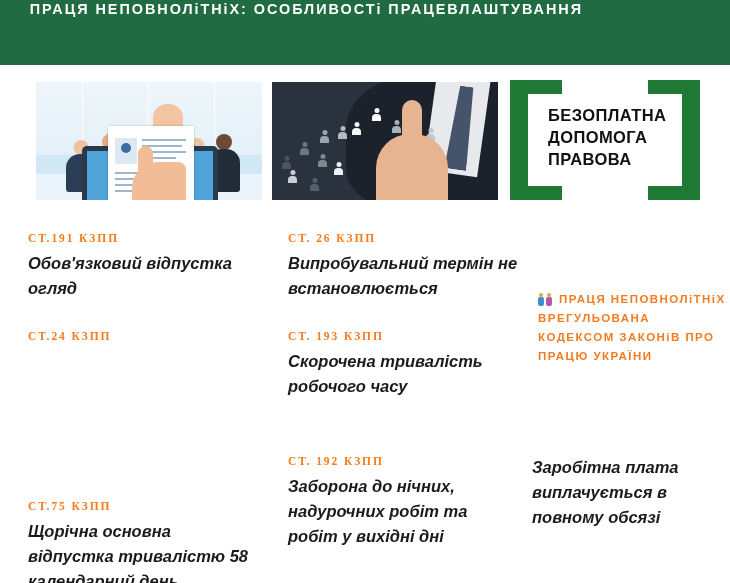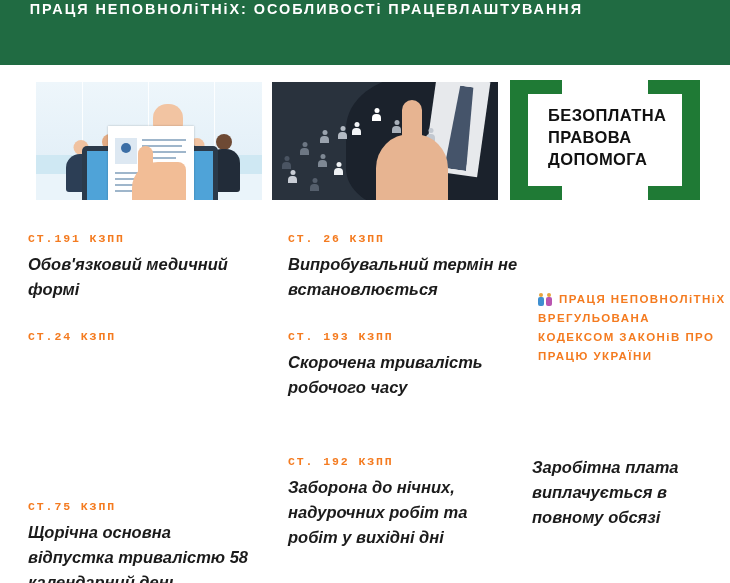--- a/index.html
+++ b/index.html
@@ -202,21 +202,21 @@
 
   
   .fact { position: absolute; }
   .fact-ref {
     color: #f47b20;
     font-size: 11.5px;
     font-weight: bold;
     letter-spacing: 1.9px;
     margin-bottom: 7px;
     white-space: nowrap;
-    font-family: Liberation Mono, monospace;
+    font-family: Liberation Serif, serif;
   }
   .fact-text {
     color: #1b1b1b;
     font-size: 16.5px;
     font-weight: bold;
     font-style: italic;
     line-height: 25px;
     font-family: "Liberation Sans", "DejaVu Sans", sans-serif;
   }
 
@@ -376,29 +376,29 @@
         <b></b>
       </div>
     <div class="finger-hand"></div>
   </div>
 
   <div class="logo-box">
     <div class="brk left"></div>
     <div class="brk right"></div>
     <div class="logo-text">
       <div>БЕЗОПЛАТНА</div>
+      <div>ДОПОМОГА</div>
       <div>ПРАВОВА</div>
-      <div>ДОПОМОГА</div>
     </div>
   </div>
 </div>
 
 <div class="fact" style="left:28px; top:232px; width:224px;">
   <div class="fact-ref">СТ.191 КЗПП</div>
-  <div class="fact-text">Обов'язковий медичний формі</div>
+  <div class="fact-text">Обов'язковий відпустка огляд</div>
 </div>
 
 <div class="fact" style="left:28px; top:330px; width:224px;">
   <div class="fact-ref">СТ.24 КЗПП</div>
 </div>
 
 <div class="fact" style="left:28px; top:455px; width:224px;margin-top:45px;">
   <div class="fact-ref">СТ.75 КЗПП</div>
   <div class="fact-text">Щорічна основна відпустка тривалістю 58 календарний день</div>
 </div>

